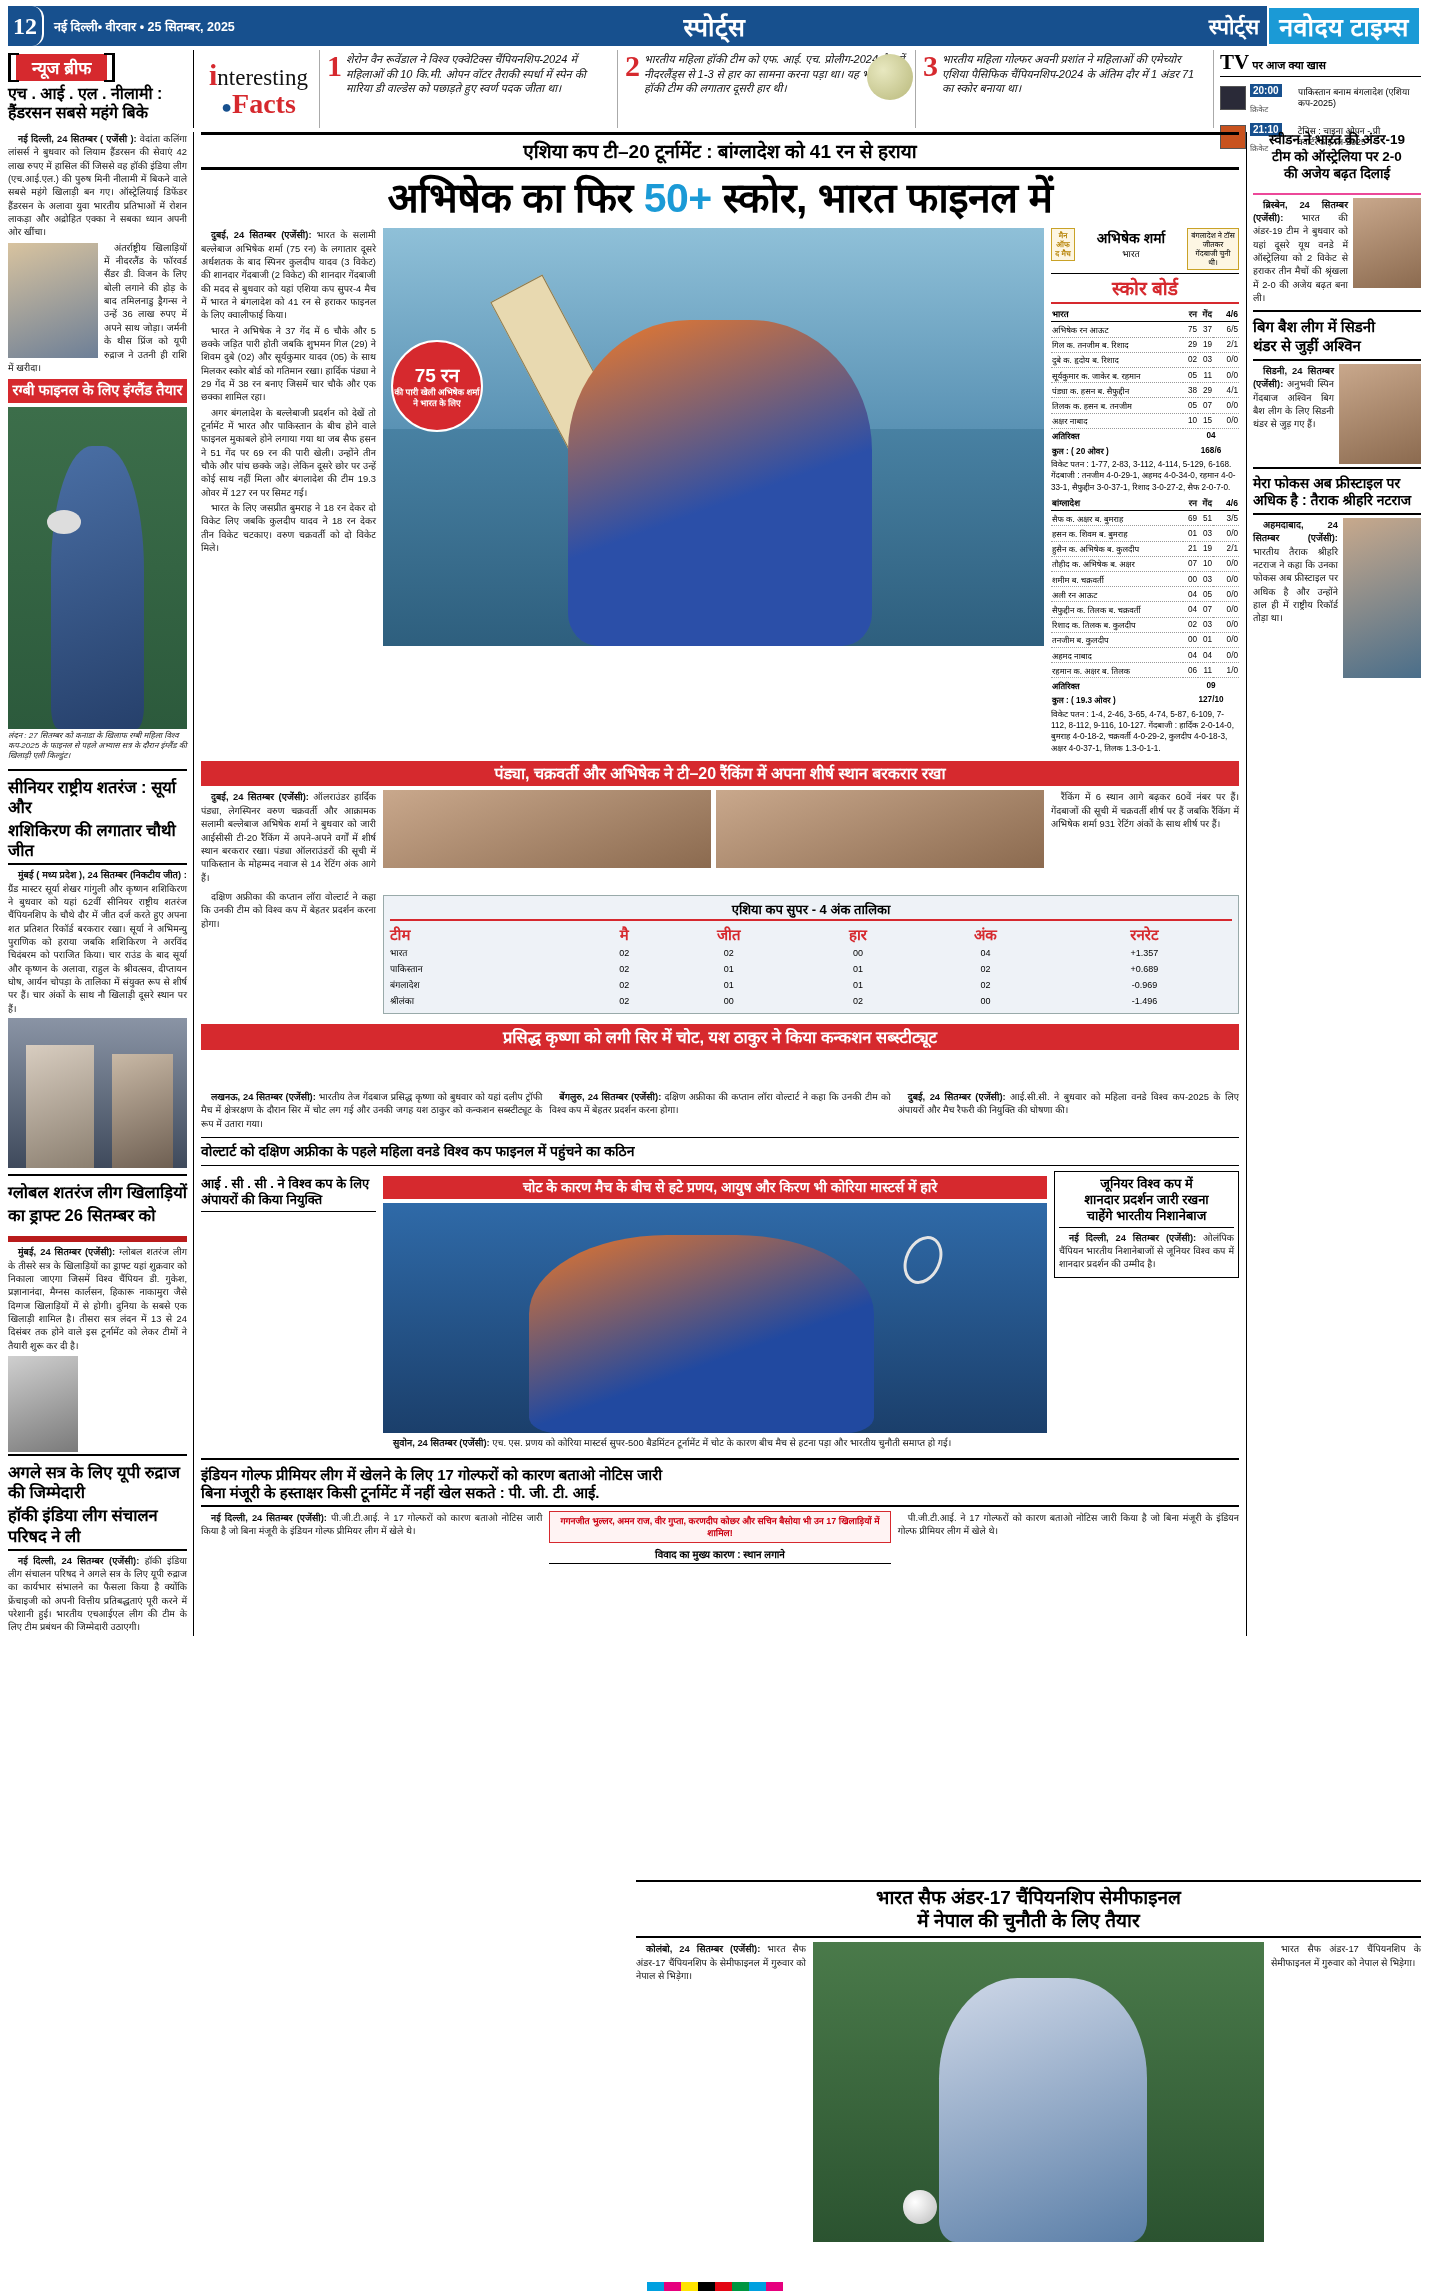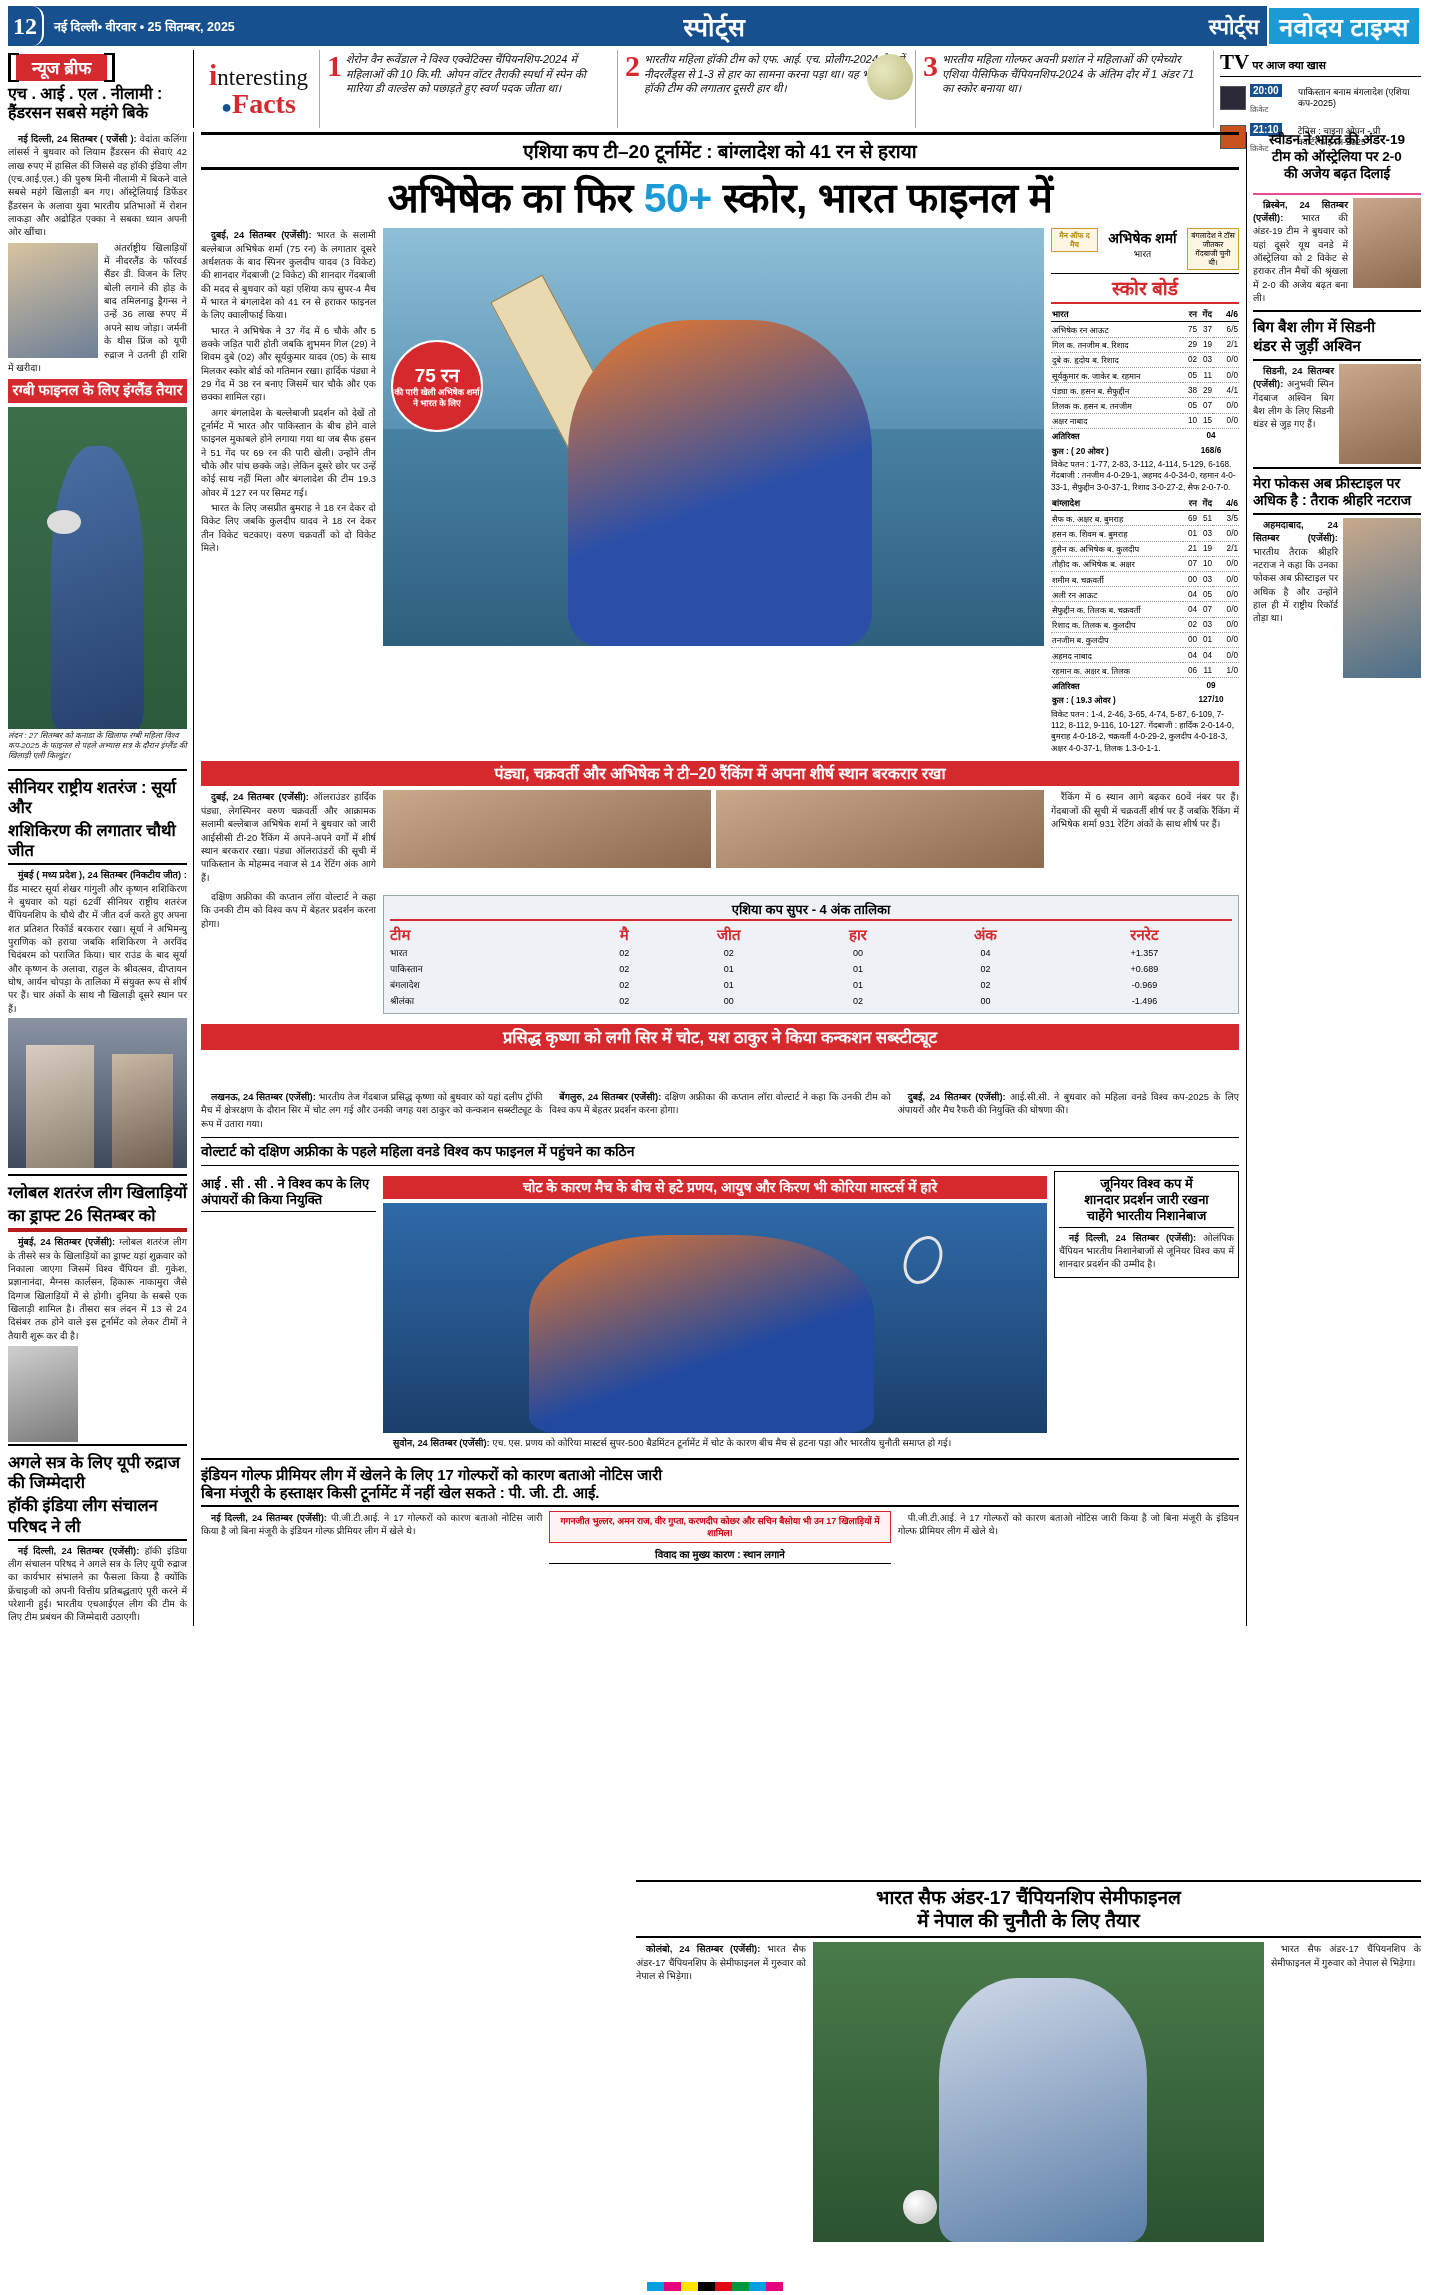--- a/index.html
+++ b/index.html
@@ -123,21 +123,21 @@
     background: #d6292e; color: #fff; display:flex; flex-direction:column; align-items:center;
     justify-content:center; text-align:center; font-size: 8.5px; line-height:1.2; font-weight:bold;
     border: 2px solid #fff;
   }
   .bubble b { font-size: 19px; display:block; }
 
   
   .sb-top { display:flex; gap:3px; align-items:flex-start; font-size:8px; }
   .sb-manofmatch {
     border:1px solid #c9a227; background:#fdf6e3; padding:2px 3px; text-align:center;
-    font-size:7.5px; line-height:1.2; width:47px; flex:none; color:#b8860b; font-weight:bold;
+    font-size:7.5px; line-height:1.2; width:24px; flex:none; color:#b8860b; font-weight:bold;
   }
   .sb-mom-name { flex:1; text-align:center; }
   .sb-mom-name .nm { font-size: 14px; font-weight: bold; }
   .sb-mom-name .ct { font-size: 9px; }
   .sb-toss { border:1px solid #c9a227; background:#fdf6e3; padding:2px 3px; font-size:7.5px; line-height:1.2; width:52px; flex:none; text-align:center; }
   .sb-title {
     text-align:center; font-size:19px; font-weight:bold; color:#d6292e;
     border-top:1.5px solid #000; border-bottom:2px solid #d6292e; margin:3px 0 2px; padding:1px 0;
   }
   table.sbt { width:100%; border-collapse: collapse; font-size:8.2px; }
@@ -253,21 +253,21 @@
         <p><span class="dateline">मुंबई ( मध्य प्रदेश ), 24 सितम्बर (निकटीय जीत) :</span>
         <span>ग्रैंड मास्टर सूर्या शेखर गांगुली और कृष्णन शशिकिरण ने बुधवार को यहां 62वीं सीनियर राष्ट्रीय शतरंज चैंपियनशिप के चौथे दौर में जीत दर्ज करते हुए अपना शत प्रतिशत रिकॉर्ड बरकरार रखा। सूर्या ने अभिमन्यु पुराणिक को हराया जबकि शशिकिरण ने अरविंद चिदंबरम को पराजित किया। चार राउंड के बाद सूर्या और कृष्णन के अलावा, राहुल के श्रीवत्सव, दीप्तायन घोष, आर्यन चोपड़ा के तालिका में संयुक्त रूप से शीर्ष पर हैं। चार अंकों के साथ नौ खिलाड़ी दूसरे स्थान पर हैं।</span></p>
       </div>
       <div class="photo" style="width:100%;height:150px;margin:3px 0;background:linear-gradient(180deg,#8a94a5,#3f4a5c);position:relative;">
         <div style="position:absolute;bottom:0;left:10%;width:38%;height:82%;background:linear-gradient(160deg,#d8cdc0,#8b7f70);"></div>
         <div style="position:absolute;bottom:0;right:8%;width:34%;height:76%;background:linear-gradient(160deg,#c9b9a6,#6e5f52);"></div>
       </div>
 
       <div class="thickdiv"></div>
       <h2 class="sec-head-plain">ग्लोबल शतरंज लीग खिलाड़ियों</h2>
-      <h2 class="sec-head-plain" style="margin-top:0;border-bottom:4px solid #b91c1c;padding-bottom:3px;">का ड्राफ्ट 26 सितम्बर को</h2>
+      <h2 class="sec-head-plain" style="margin-top:0;border-bottom:6px solid #b91c1c;padding-bottom:11px;">का ड्राफ्ट 26 सितम्बर को</h2>
       <div class="body-txt">
         <p><span class="dateline">मुंबई, 24 सितम्बर (एजेंसी):</span>
         <span>ग्लोबल शतरंज लीग के तीसरे सत्र के खिलाड़ियों का ड्राफ्ट यहां शुक्रवार को निकाला जाएगा जिसमें विश्व चैंपियन डी. गुकेश, प्रज्ञानानंदा, मैग्नस कार्लसन, हिकारू नाकामुरा जैसे दिग्गज खिलाड़ियों में से होगी। दुनिया के सबसे एक खिलाड़ी शामिल है। तीसरा सत्र लंदन में 13 से 24 दिसंबर तक होने वाले इस टूर्नामेंट को लेकर टीमों ने तैयारी शुरू कर दी है।</span></p>
         <div style="float:left;width:70px;height:96px;margin:2px 6px 2px 0;background:linear-gradient(160deg,#cfcfcf,#7a7a7a);"></div>
         <p style="text-indent:0;">&nbsp;</p>
       </div>
 
       <div class="thickdiv" style="clear:both;"></div>
       <h2 class="sec-head-plain">अगले सत्र के लिए यूपी रुद्राज की जिम्मेदारी</h2>
       <h2 class="sec-head-plain" style="margin-top:0;border-bottom:2px solid #000;padding-bottom:3px;">हॉकी इंडिया लीग संचालन परिषद ने ली</h2>

